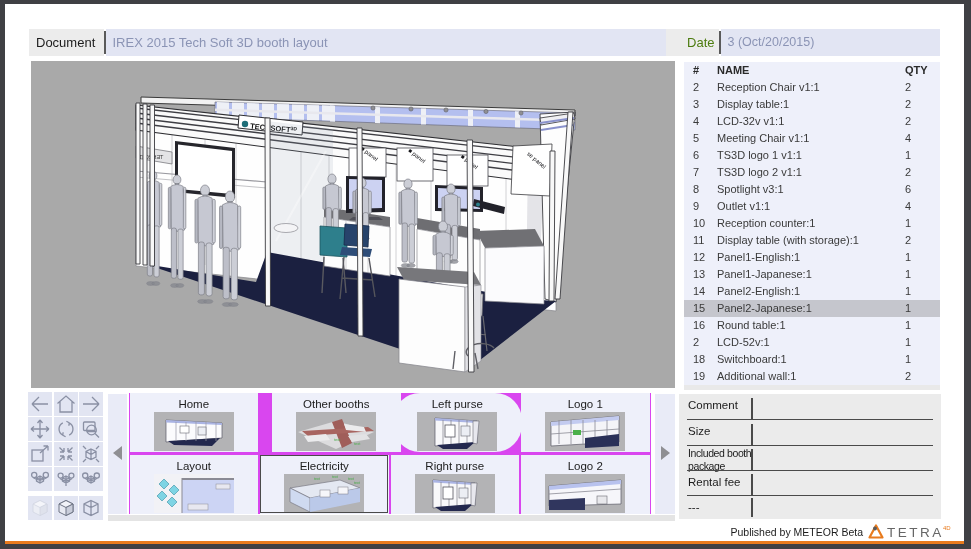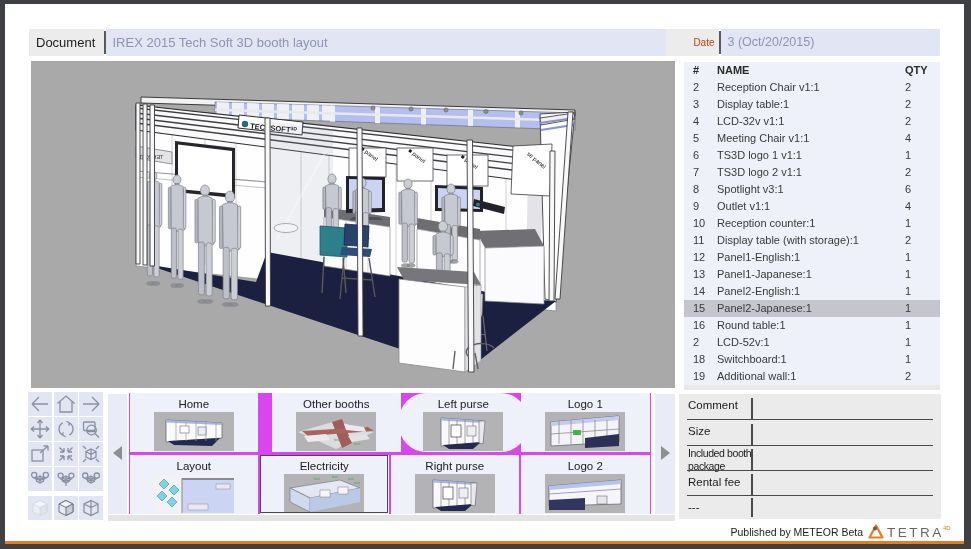--- a/index.html
+++ b/index.html
@@ -2,21 +2,21 @@
 <html><head>
 <meta charset="utf-8">
 <style>
   html,body{margin:0;padding:0;}
   body{width:971px;height:549px;position:relative;background:#3f4044;font-family:"Liberation Sans",sans-serif;overflow:hidden;}
   #page{position:absolute;left:5px;top:4px;width:959px;height:540px;background:#ffffff;}
   .abs{position:absolute;}
   #doclabel{left:24px;top:25px;width:67.5px;height:27px;background:#ececec;color:#1c1c1c;font-size:13px;line-height:27px;padding-left:7px;}
   #docsep{left:98.5px;top:27px;width:2px;height:23px;background:#5a5a5a;}
   #doctitle{left:100.5px;top:25px;width:553.5px;height:27px;background:#e2e5f3;color:#8b94b5;font-size:13px;line-height:27px;padding-left:7px;}
-  #datelabel{left:661px;top:25px;width:48.5px;height:27px;background:#ececec;color:#c2410c;font-size:10px;line-height:27px;text-align:right;padding-right:4px;}
+  #datelabel{left:661px;top:25px;width:48.5px;height:27px;background:#ececec;color:#4d7c0f;font-size:13px;line-height:27px;text-align:right;padding-right:4px;}
   #datesep{left:713.5px;top:27px;width:2px;height:23px;background:#5a5a5a;}
   #datetitle{left:715.5px;top:25px;width:212.5px;height:27px;background:#e2e5f3;color:#8b94b5;font-size:12.5px;line-height:27px;padding-left:7px;}
   #viewport{left:26px;top:57px;width:644px;height:327px;background:#a9a9a9;overflow:hidden;}
   #parts{left:679px;top:58px;width:256px;height:323px;background:#eef0fa;font-size:11px;color:#3a3a3a;}
   .prow{position:absolute;left:0;width:256px;height:17px;line-height:17px;}
   .prow .c1{position:absolute;left:9px;}
   .prow .c2{position:absolute;left:33px;}
   .prow .c3{position:absolute;left:221px;}
   .phead{font-weight:bold;color:#2a2a2a;}
   .hl{background:#c5c6cd;}
@@ -434,21 +434,21 @@
 <polygon points="2,20 40,9 78,20 40,37" fill="#dcdcde"></polygon>
 <polygon points="36,10 46,7 56,31 46,36" fill="#a05e5a"></polygon>
 <polygon points="6,19 72,15 78,19 12,24" fill="#a86560"></polygon>
 <polygon points="8,24 30,22 34,28 12,30" fill="#ebebed"></polygon>
 <polygon points="48,12 68,15 70,20 50,18" fill="#ebebed"></polygon>
 <polygon points="52,24 70,22 74,27 56,30" fill="#e2e2e4"></polygon>
 <text x="58" y="33" font-size="4" fill="#4fae4f">text</text>
 <text x="38" y="29" font-size="4" fill="#4fae4f">text</text>
           </svg></div>
       </div>
-    <div class="gcell" style="left:270px;top:0px;border-radius:27px;">
+    <div class="gcell" style="left:264px;top:0px;border-radius:27px;">
         <div class="gtitle">Left purse</div>
         <div class="gthumb"><svg width="80" height="39">
 <rect width="80" height="39" fill="#b3b3b5"></rect>
 <polygon points="18,6 60,9 60,31 18,34" fill="#f8f8fa" stroke="#5a5a66" stroke-width="0.7"></polygon>
 <polygon points="18,6 60,9 60,11 18,8.5" fill="#aab4e4"></polygon>
 <line x1="26" y1="8" x2="26" y2="33" stroke="#8a8a94" stroke-width="0.8"></line>
 <line x1="34" y1="8" x2="34" y2="33" stroke="#8a8a94" stroke-width="0.8"></line>
 <line x1="42" y1="8" x2="42" y2="33" stroke="#8a8a94" stroke-width="0.8"></line>
 <line x1="50" y1="8" x2="50" y2="33" stroke="#8a8a94" stroke-width="0.8"></line>
 <rect x="28" y="13" width="10" height="12" fill="#ffffff" stroke="#55555f" stroke-width="0.8"></rect>

